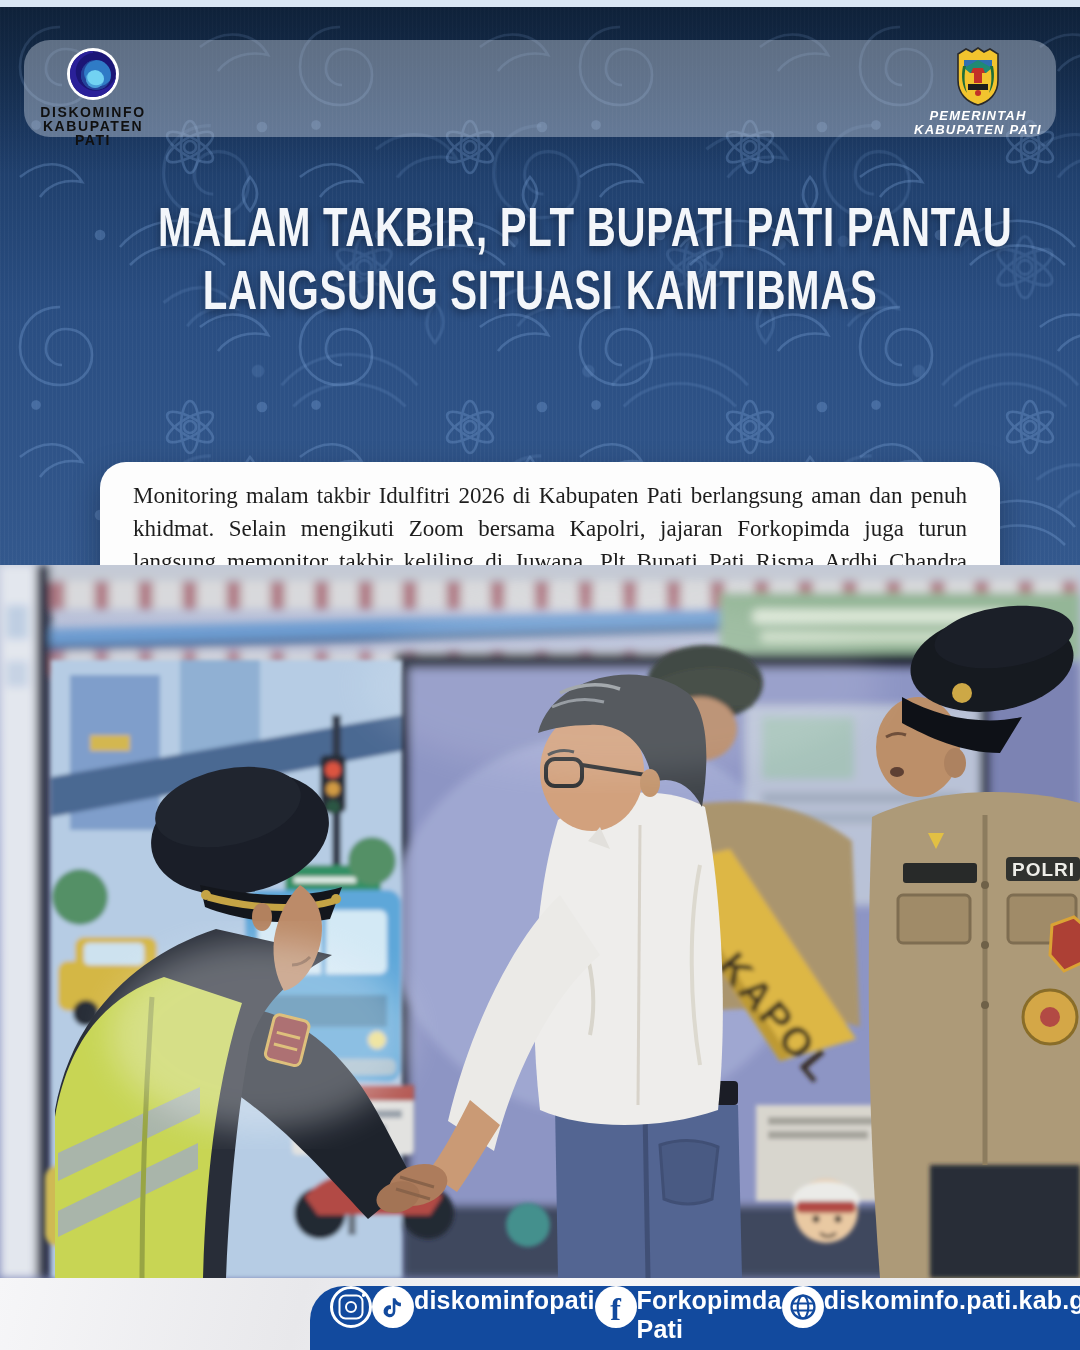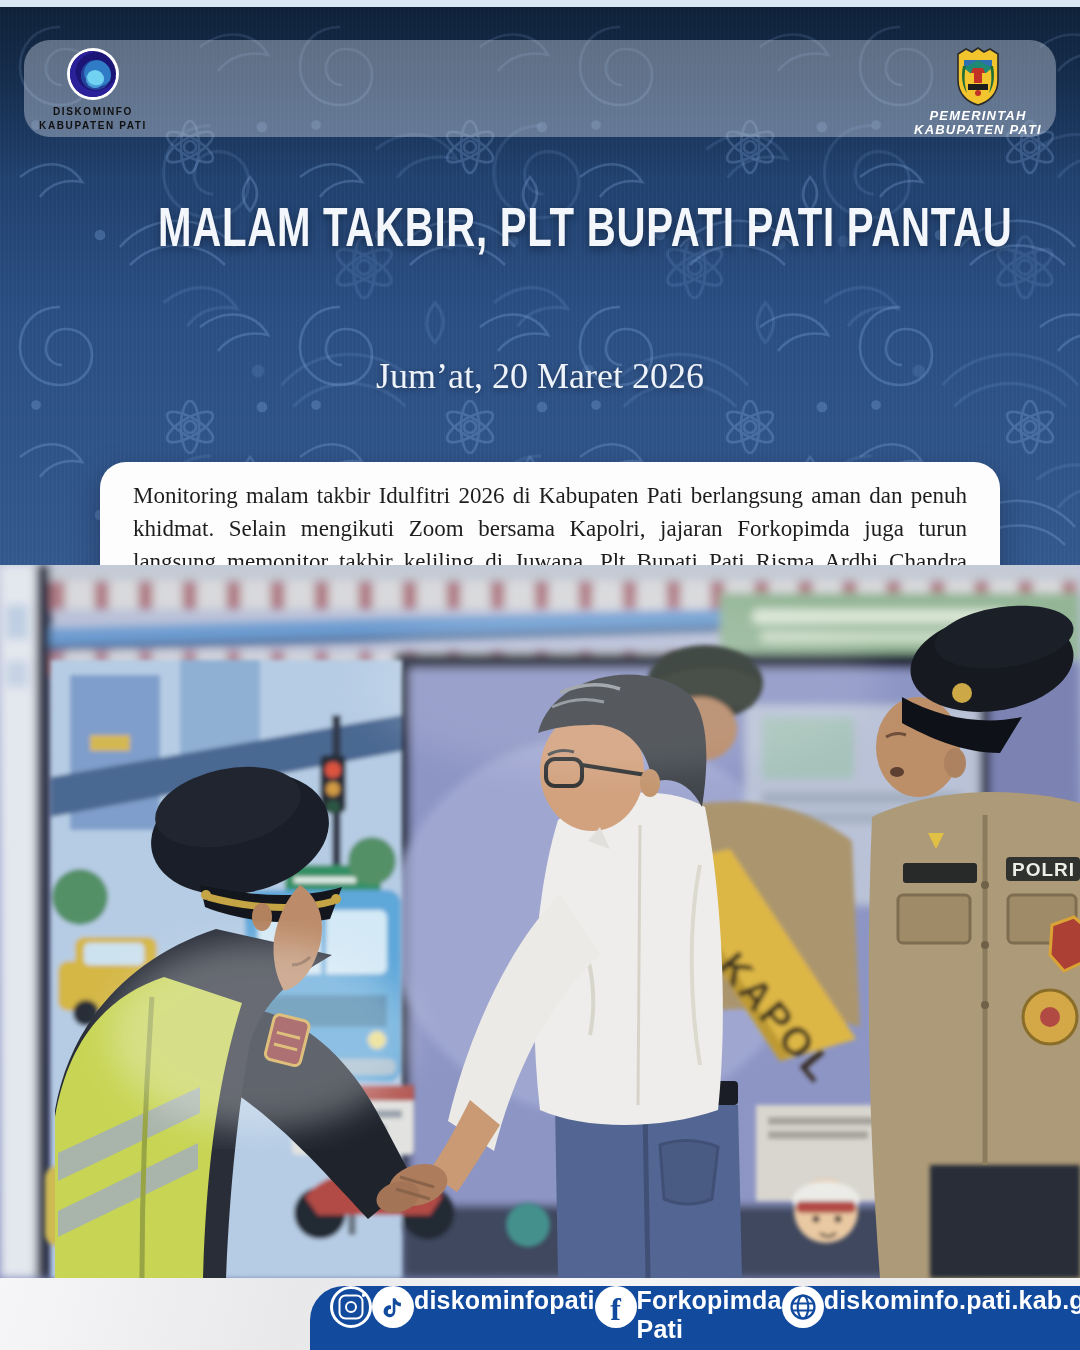--- a/index.html
+++ b/index.html
@@ -14,21 +14,21 @@
       background:repeating-linear-gradient(90deg,rgba(255,255,255,.035) 0 1px,rgba(0,0,0,0) 1px 4px);}
   .bg svg{position:absolute;inset:0;}
   .bg .shade{position:absolute;inset:0;
       background:linear-gradient(180deg,rgba(8,18,36,.5) 0%,rgba(8,18,36,0) 30%);}
   
   .header-band{position:absolute;top:40px;left:24px;width:1032px;height:97px;
       background:rgba(202,212,226,.42);border-radius:26px;}
   .logo-block{position:absolute;top:46px;display:flex;flex-direction:column;align-items:center;}
   .logo-left{left:28px;width:130px;}
   .logo-right{right:22px;width:160px;font-style:italic;}
-  .logo-label{margin-top:3px;font-weight:700;font-size:10px;letter-spacing:1.6px;
+  .logo-label{margin-top:3px;font-weight:700;font-size:14px;letter-spacing:1.6px;
       line-height:14px;text-align:center;color:#101010;}
   .logo-label-right{color:#ffffff;letter-spacing:1.2px;font-size:13px;}
   
   .headline{position:absolute;top:196px;left:0;width:1080px;text-align:center;color:#f3f6fa;
       font-weight:700;font-size:55px;line-height:63px;letter-spacing:1px;
       text-shadow:0 3px 10px rgba(4,10,24,.45);}
   .headline .cond{display:inline-block;transform:scaleX(.73);transform-origin:50% 50%;white-space:nowrap;}
   .event-date{position:absolute;top:355px;left:0;width:1080px;text-align:center;
       font-family:"Liberation Serif",serif;font-size:36px;color:#eef3f9;
       text-shadow:0 2px 6px rgba(4,10,24,.4);}
@@ -124,23 +124,23 @@
       <circle cx="24" cy="47" r="3" fill="#c23128"></circle>
     </svg>
     <div class="logo-label logo-label-right">
       <div>PEMERINTAH</div>
       <div>KABUPATEN PATI</div>
     </div>
   </div>
 
   <div class="headline">
     <div><span class="cond">MALAM TAKBIR, PLT BUPATI PATI PANTAU</span></div>
-  </div>
-
-  <div class="event-date">Jum’at, 20 Maret 2026</div>
+    <div><span class="cond">LANGSUNG SITUASI KAMTIBMAS</span></div>
+  </div>
+
 
   <div class="card">
     <p>Monitoring malam takbir Idulfitri 2026 di Kabupaten Pati berlangsung aman dan penuh khidmat. Selain mengikuti Zoom bersama Kapolri, jajaran Forkopimda juga turun langsung memonitor takbir keliling di Juwana. Plt Bupati Pati Risma Ardhi Chandra berharap ke depan takbir keliling dapat semakin semarak dan diikuti seluruh desa di Kabupaten Pati.</p>
   </div>
 
   <svg class="photo" viewBox="0 0 1080 713">
     <defs>
       <linearGradient id="wall" x1="0" y1="0" x2="0" y2="1">
         <stop offset="0" stop-color="#c6cbdc"></stop>
           <stop offset=".4" stop-color="#9aa2cf"></stop>

